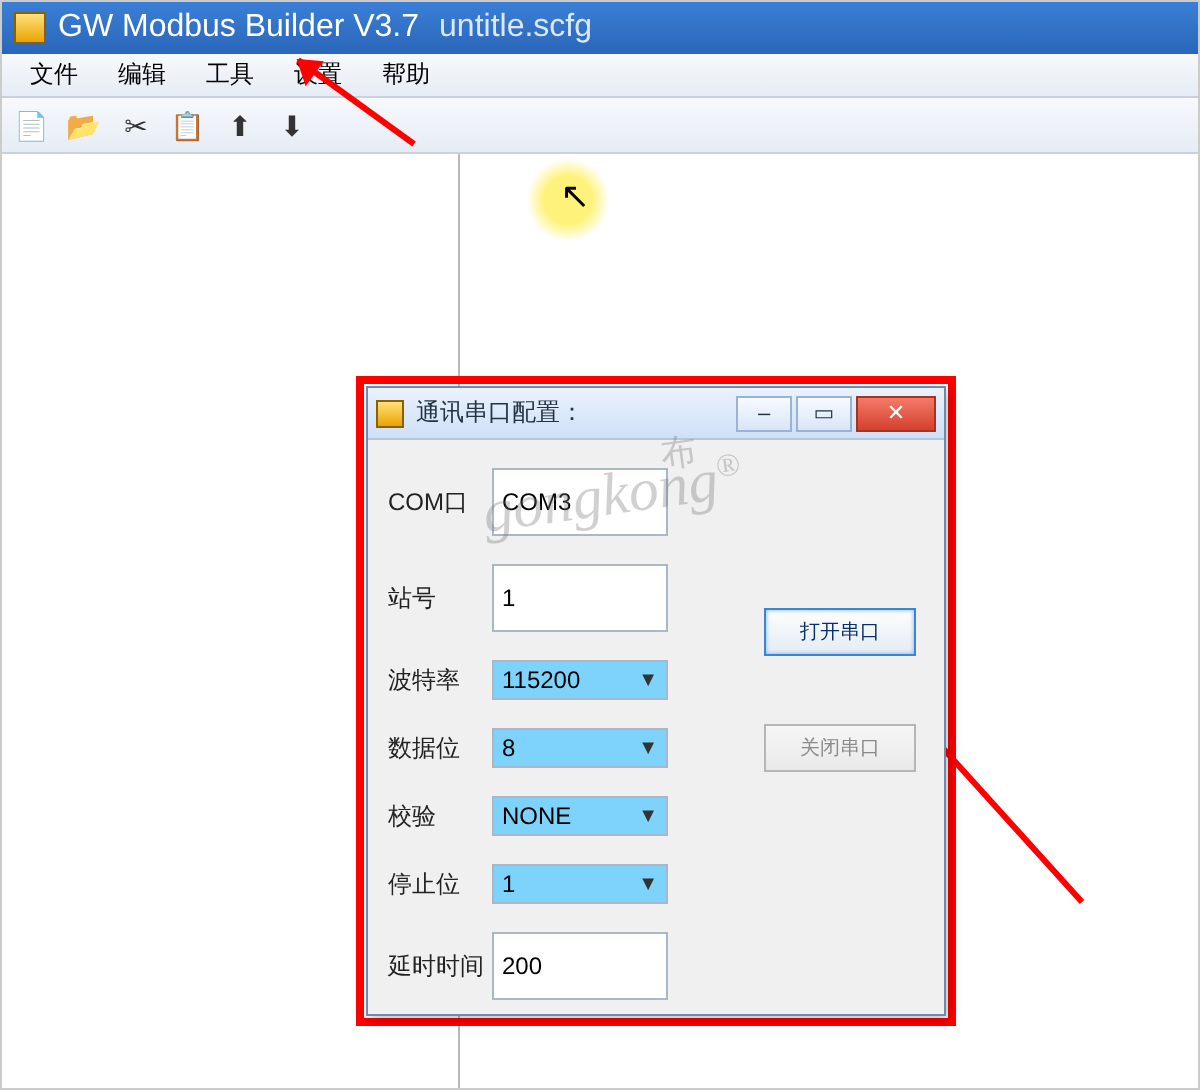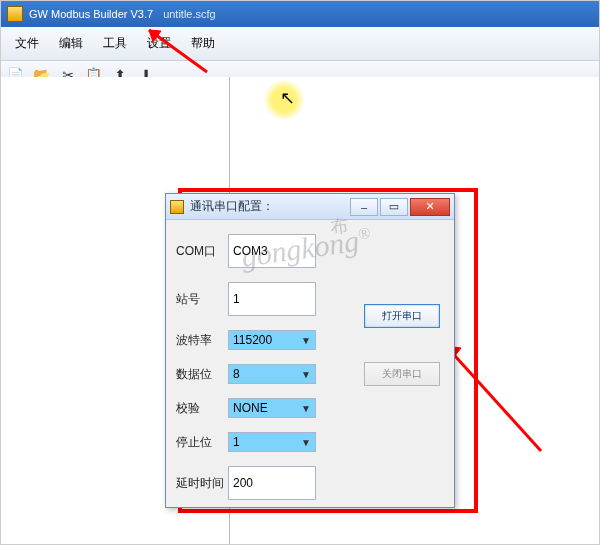--- a/index.html
+++ b/index.html
@@ -16,34 +16,34 @@
   }
 
   
   .titlebar {
     height: 26px;
     background: linear-gradient(#3a7fd6, #2a66b9);
     color: #fff;
     display: flex;
     align-items: center;
     padding: 0 6px;
-    font-size: 11px;
+    font-size: 16px;
   }
   .titlebar .app-icon {
     width: 16px; height: 16px;
     background: linear-gradient(#ffe07a,#e8a500);
     border: 1px solid #8a6000;
     margin-right: 6px;
   }
   .titlebar .title-text { flex: 0 0 auto; }
   .titlebar .title-doc { margin-left: 10px; color: #dbe8fb; }
 
   
   .menubar {
-    height: 34px;
+    height: 22px;
     background: linear-gradient(#f7f9fc,#e6ecf5);
     border-bottom: 1px solid #c9d1dd;
     display: flex;
     align-items: center;
     padding: 0 4px;
   }
   .menubar .menu-item {
     padding: 2px 10px;
     cursor: default;
   }
@@ -107,21 +107,21 @@
   
   .dialog-outline {
     position:absolute;
     top:187px; left:177px;
     width:300px; height:325px;
     border:4px solid #ff0000;
     pointer-events:none;
   }
   .dialog {
     position:absolute;
-    top:192px; left:164px;
+    top:192px; left:182px;
     width:290px; height:315px;
     background:#f0f0f0;
     border:1px solid #6f8ab0;
     box-shadow: 2px 2px 6px rgba(0,0,0,.25);
   }
   .dlg-titlebar {
     height:26px;
     background: linear-gradient(#eaf2fd,#cfe0f6);
     display:flex; align-items:center;
     padding:0 4px;

